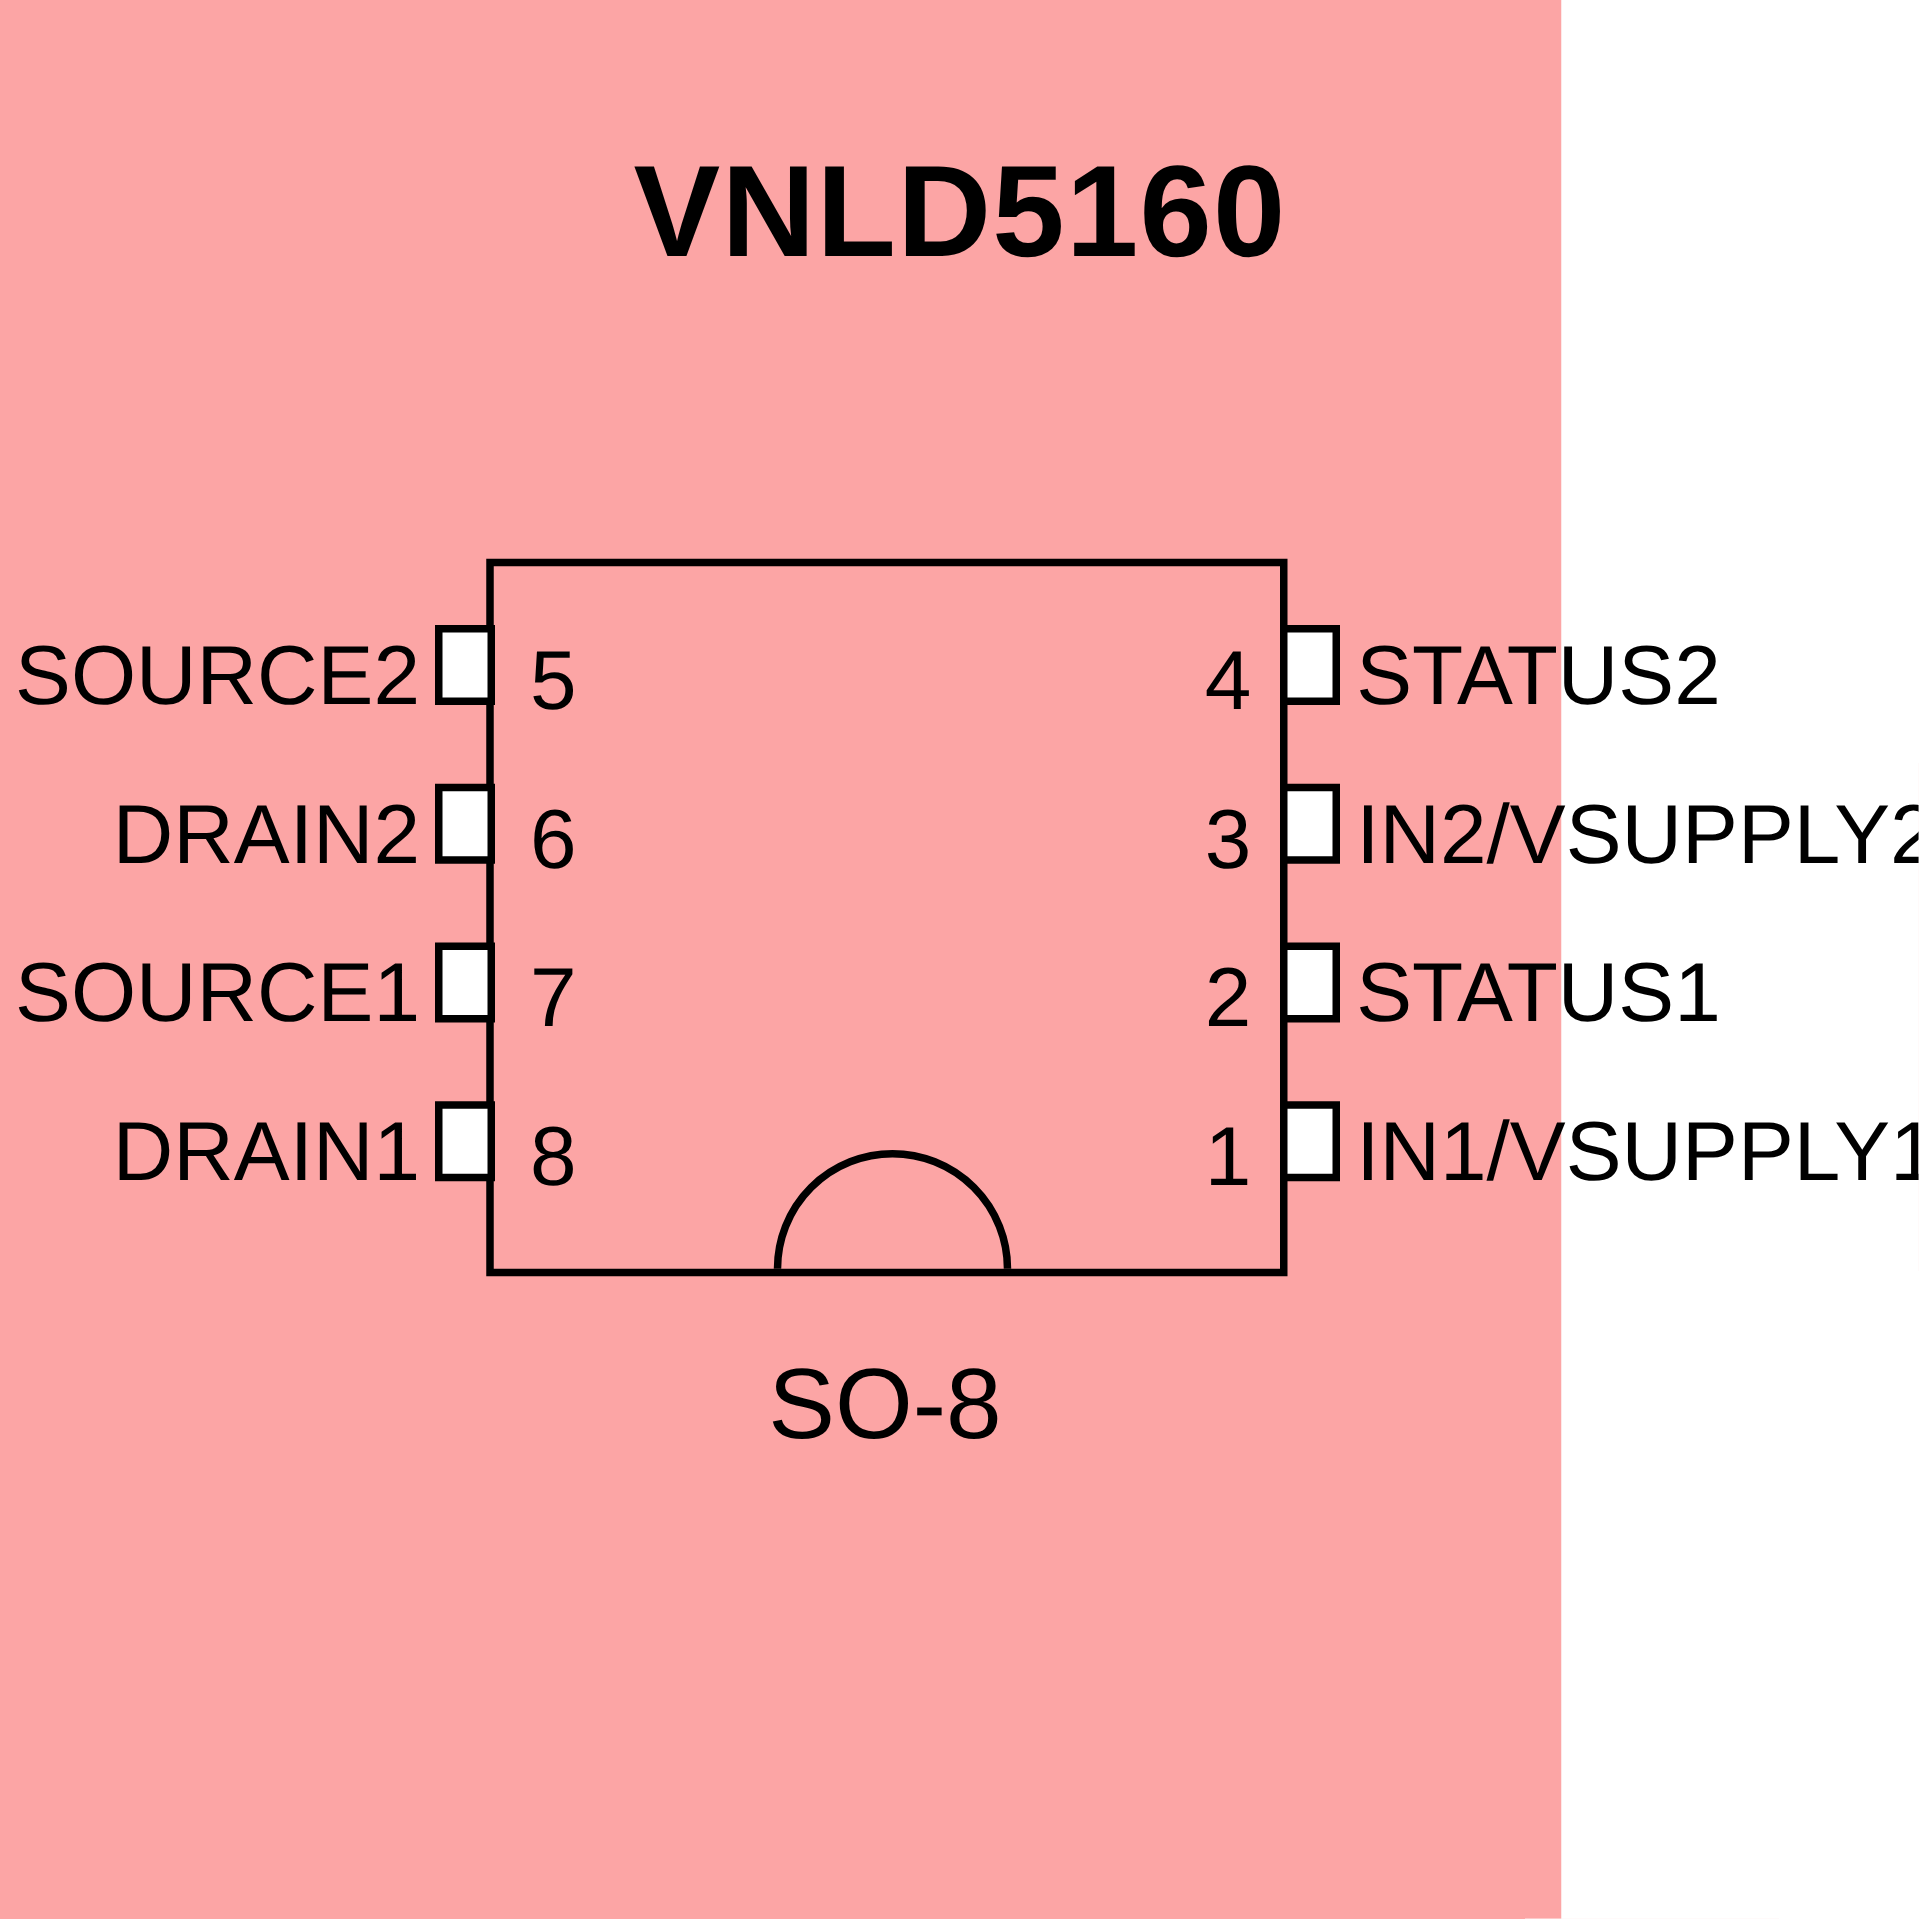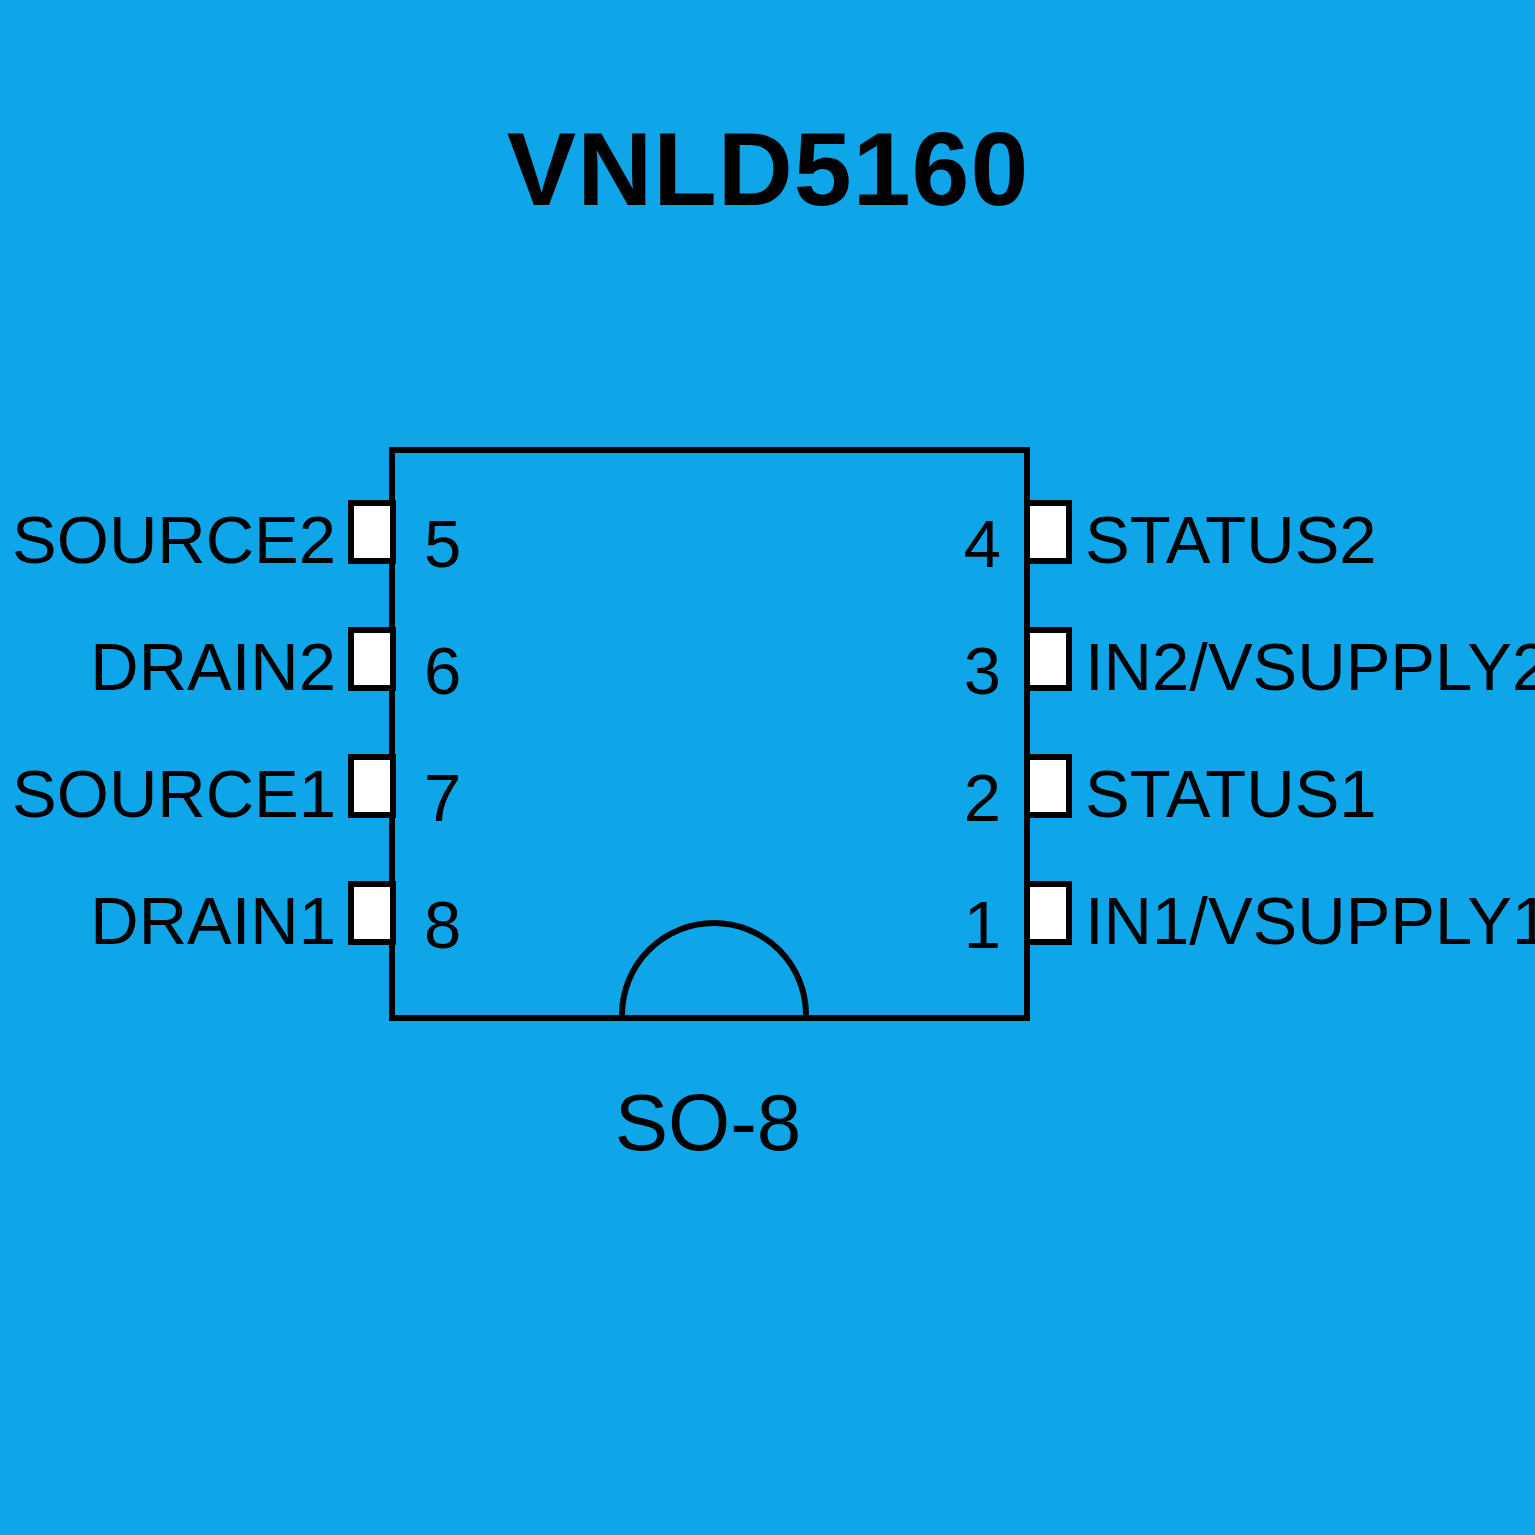--- a/index.html
+++ b/index.html
@@ -10,23 +10,23 @@
   }
   body {
     width: 1535px;
     height: 1535px;
     font-family: "Liberation Sans", sans-serif;
     color: #000000;
     overflow: hidden;
   }
   #pinout-root {
     position: relative;
-    width: 1535px;
+    width: 1249px;
     height: 1535px;
-    background: #0ea5e9;
+    background: #fca5a5;
   }
   svg#pinout-svg {
     display: block;
     width: 1535px;
     height: 1535px;
   }
   .part-title {
     font-family: "Liberation Sans", sans-serif;
     font-weight: bold;
     font-size: 104px;

